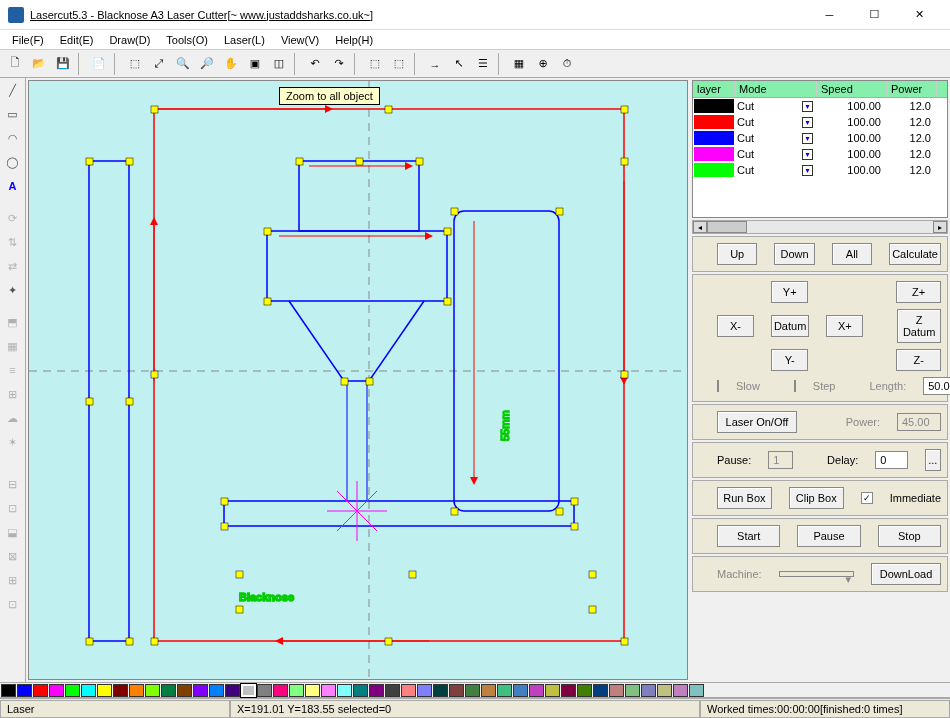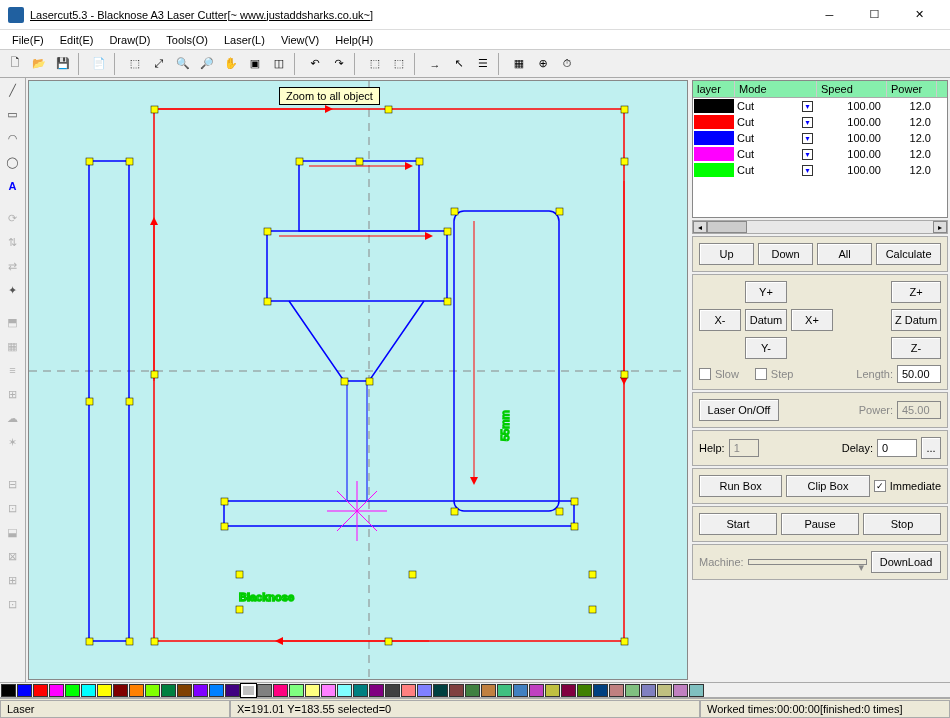--- a/index.html
+++ b/index.html
@@ -27,21 +27,21 @@
 .layertable .row { display: flex; height: 16px; align-items: center; }
 .lc-color { width: 40px; height: 14px; margin: 1px; }
 .lc-mode { width: 82px; padding-left: 2px; display: flex; align-items: center; justify-content: space-between; padding-right: 4px; }
 .lc-speed { width: 70px; text-align: right; padding-right: 6px; }
 .lc-power { width: 50px; text-align: right; padding-right: 6px; }
 .dd { width: 11px; height: 11px; border: 1px solid #333; display: inline-flex; align-items: center; justify-content: center; font-size: 8px; color: #00f; }
 .scrollh { height: 14px; background: #e8e8e8; border: 1px solid #aaa; display: flex; align-items: center; }
 .scrollh .thumb { width: 40px; height: 12px; background: #ccc; border: 1px solid #888; }
 .scrollh .arr { width: 14px; height: 12px; background: #ddd; border: 1px solid #888; display:flex; align-items:center; justify-content:center; font-size:8px;}
 .btnpanel { background: #ece9d8; border: 1px solid #aaa; padding: 6px; display: flex; flex-direction: column; gap: 6px; }
-.brow { display: flex; gap: 4px; align-items: center; }
+.brow { display: flex; gap: 17px; align-items: center; margin-left: 18px; }
 .pbtn { border: 1px solid #888; background: #f0f0f0; padding: 4px 2px; cursor: pointer; text-align: center; box-shadow: 1px 1px 0 #fff inset; }
 .pinput { border: 1px solid #888; background: #fff; padding: 2px 4px; }
 .pinput.disabled { background: #ece9d8; color: #888; }
 .plabel { color: #888; }
 .cbx { width: 12px; height: 12px; border: 1px solid #888; background: #fff; display: inline-flex; align-items: center; justify-content: center; font-size: 9px; }
 .colorbar { height: 16px; display: flex; border-top: 1px solid #aaa; border-bottom: 1px solid #aaa; background: #f0f0f0; padding: 1px; gap: 1px; }
 .cswatch { width: 15px; height: 13px; border: 1px solid #333; cursor: pointer; }
 .cswatch.sel { border: 2px solid #fff; outline: 1px solid #000; }
 .statusbar { height: 20px; background: #ece9d8; border-top: 1px solid #aaa; display: flex; align-items: center; }
 .sb-cell { border: 1px solid #aaa; padding: 2px 6px; height: 18px; display: flex; align-items: center; }
@@ -311,21 +311,21 @@
       <div class="brow">
         <div class="pbtn" style="width:80px">Laser On/Off</div>
         <div style="flex:1"></div>
         <span class="plabel">Power:</span>
         <div class="pinput disabled" style="width:44px">45.00</div>
       </div>
     </div>
 
     <div class="btnpanel">
       <div class="brow">
-        <span>Help:</span>
+        <span>Pause:</span>
         <div class="pinput disabled" style="width:30px">1</div>
         <div style="flex:1"></div>
         <span>Delay:</span>
         <div class="pinput" style="width:40px">0</div>
         <div class="pbtn" style="width:20px">...</div>
       </div>
     </div>
 
     <div class="btnpanel">
       <div class="brow">

